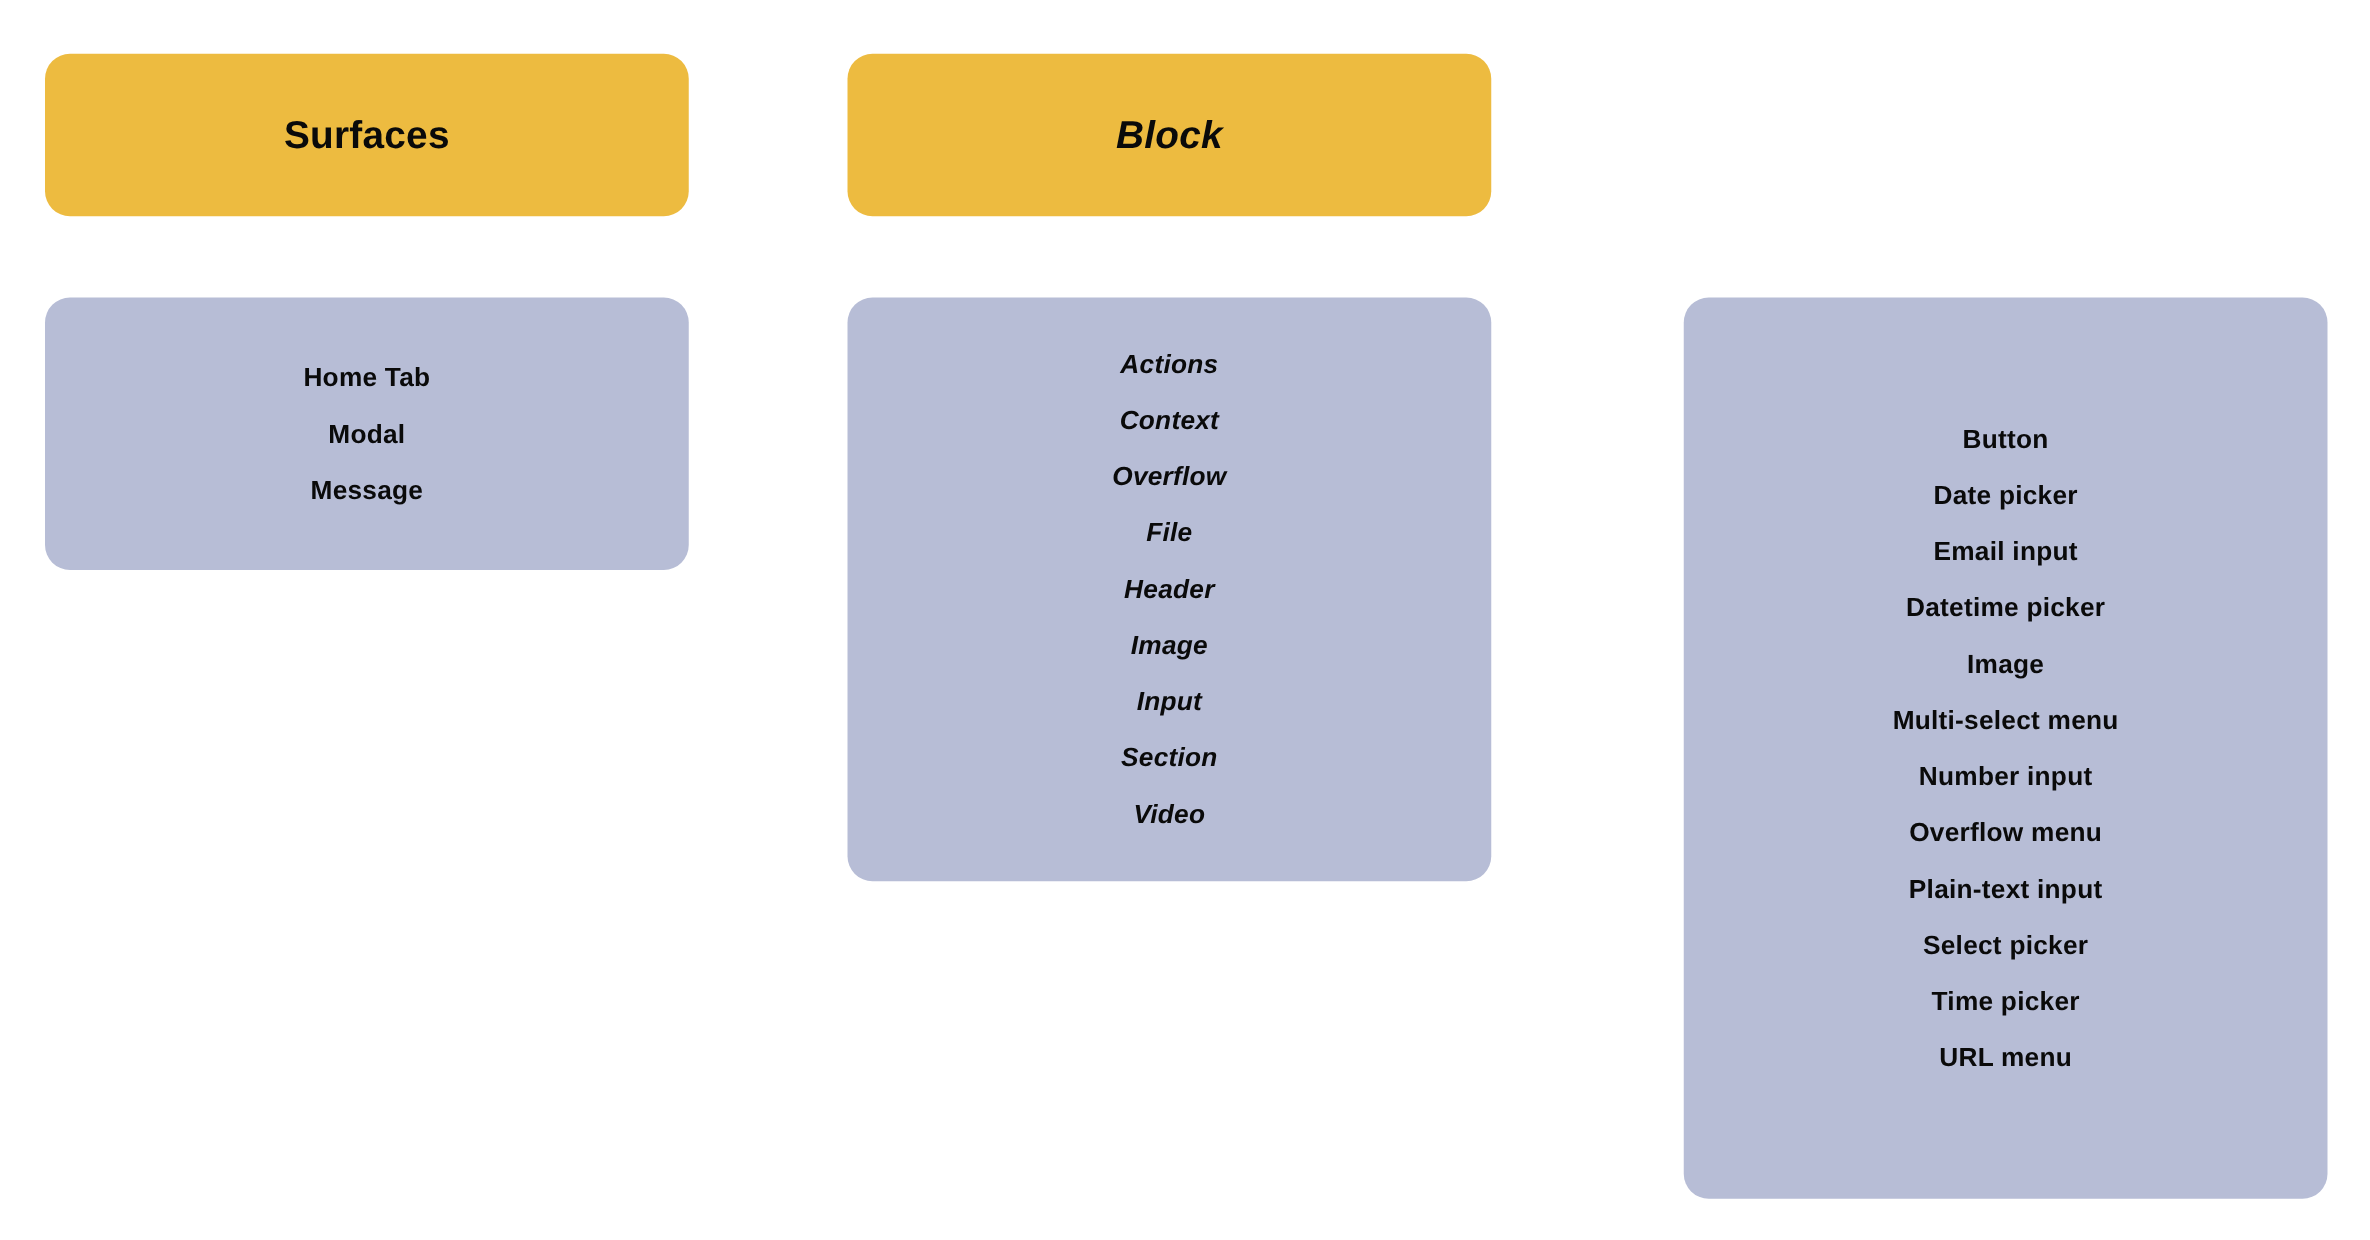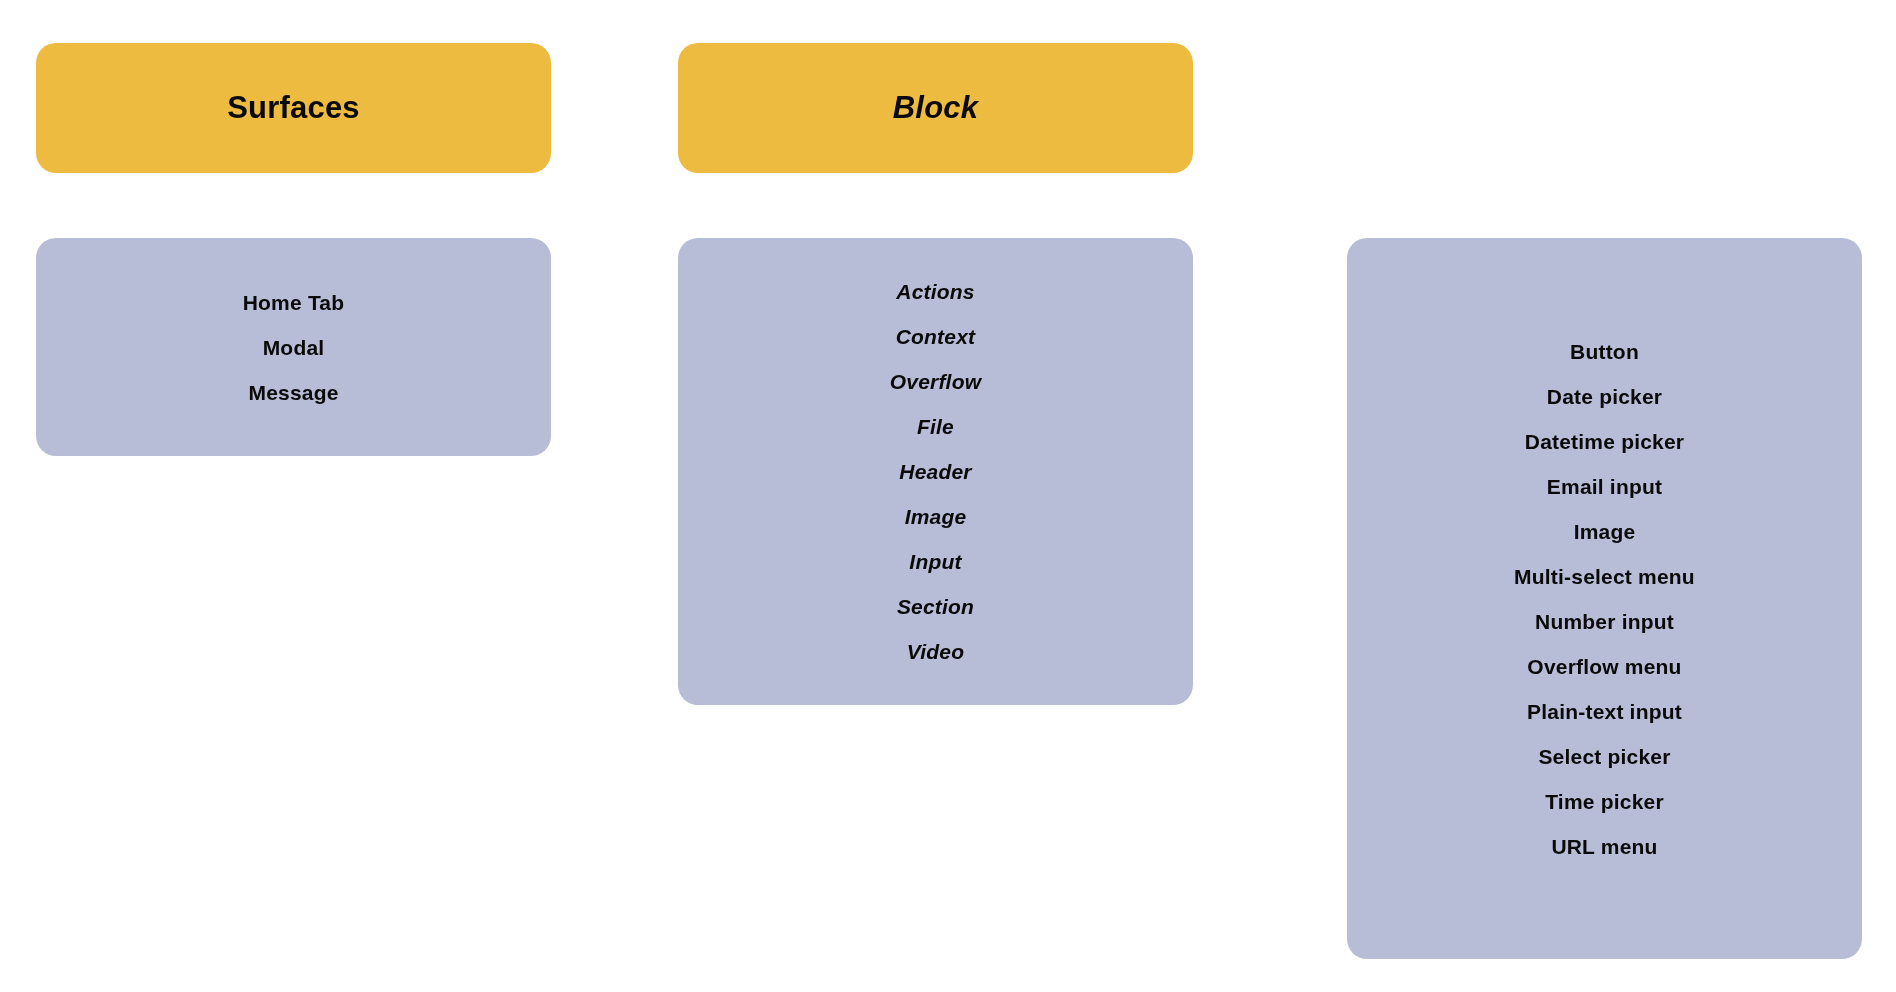--- a/index.html
+++ b/index.html
@@ -99,22 +99,22 @@
       <span class="list-item">Input</span>
       <span class="list-item">Section</span>
       <span class="list-item">Video</span>
     </div>
   </div>
 
   <div class="col col-3">
     <div class="body-box body-3">
       <span class="list-item">Button</span>
       <span class="list-item">Date picker</span>
+      <span class="list-item">Email input</span>
       <span class="list-item">Datetime picker</span>
-      <span class="list-item">Email input</span>
       <span class="list-item">Image</span>
       <span class="list-item">Multi-select menu</span>
       <span class="list-item">Number input</span>
       <span class="list-item">Overflow menu</span>
       <span class="list-item">Plain-text input</span>
       <span class="list-item">Select picker</span>
       <span class="list-item">Time picker</span>
       <span class="list-item">URL menu</span>
     </div>
   </div>

